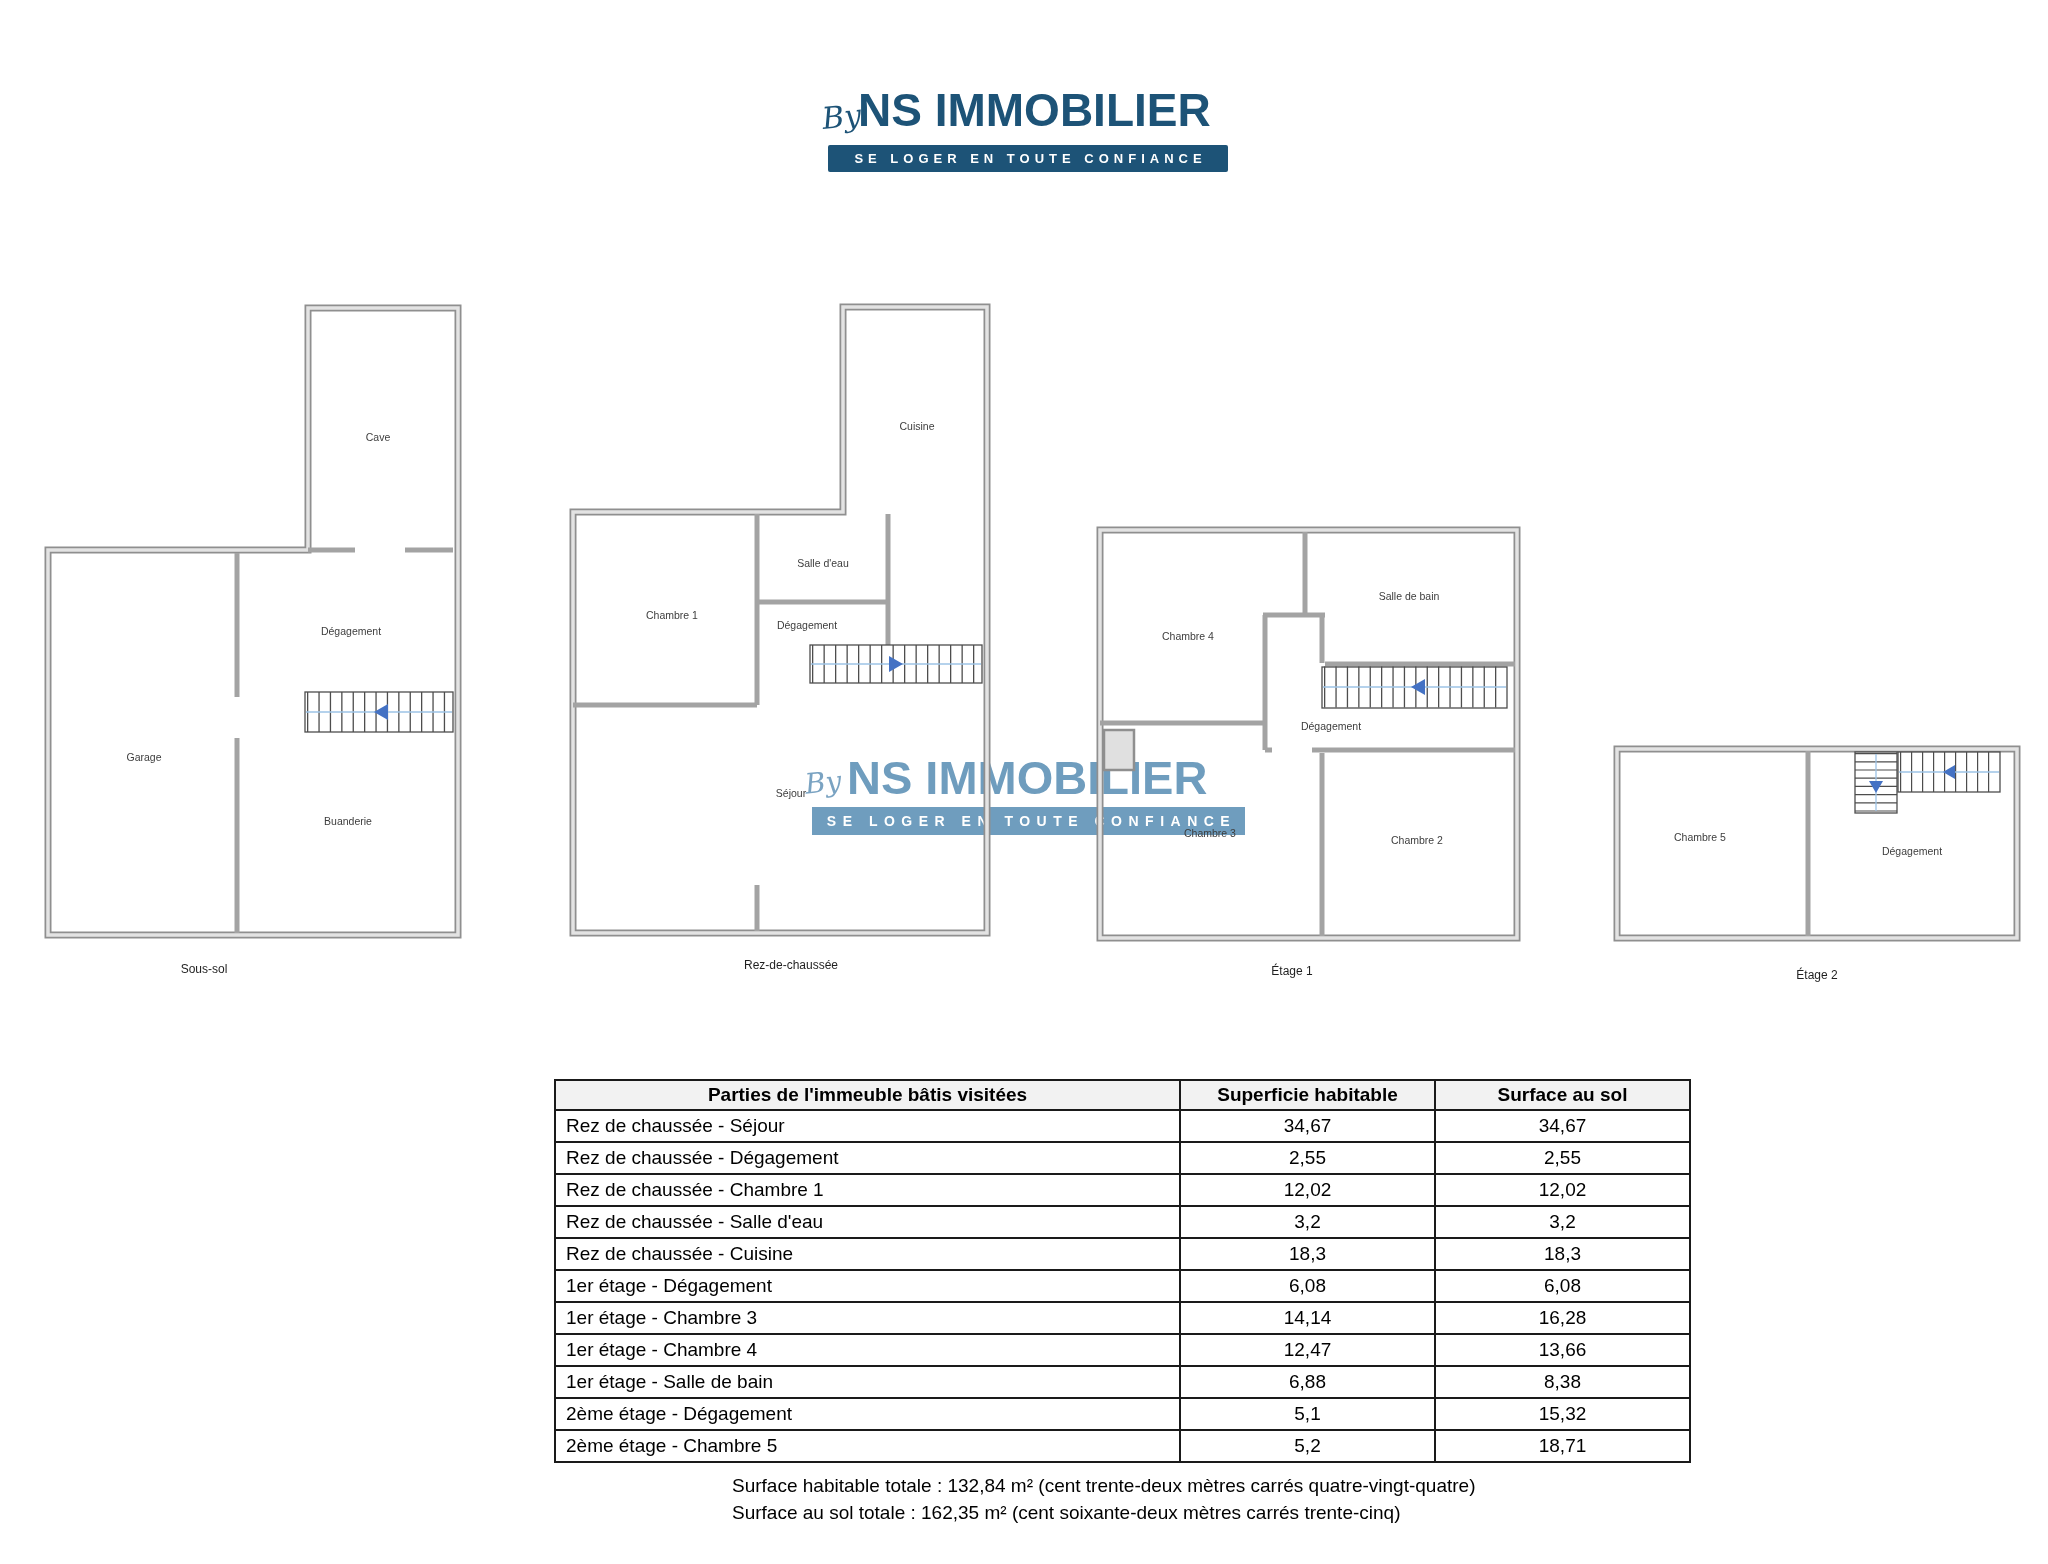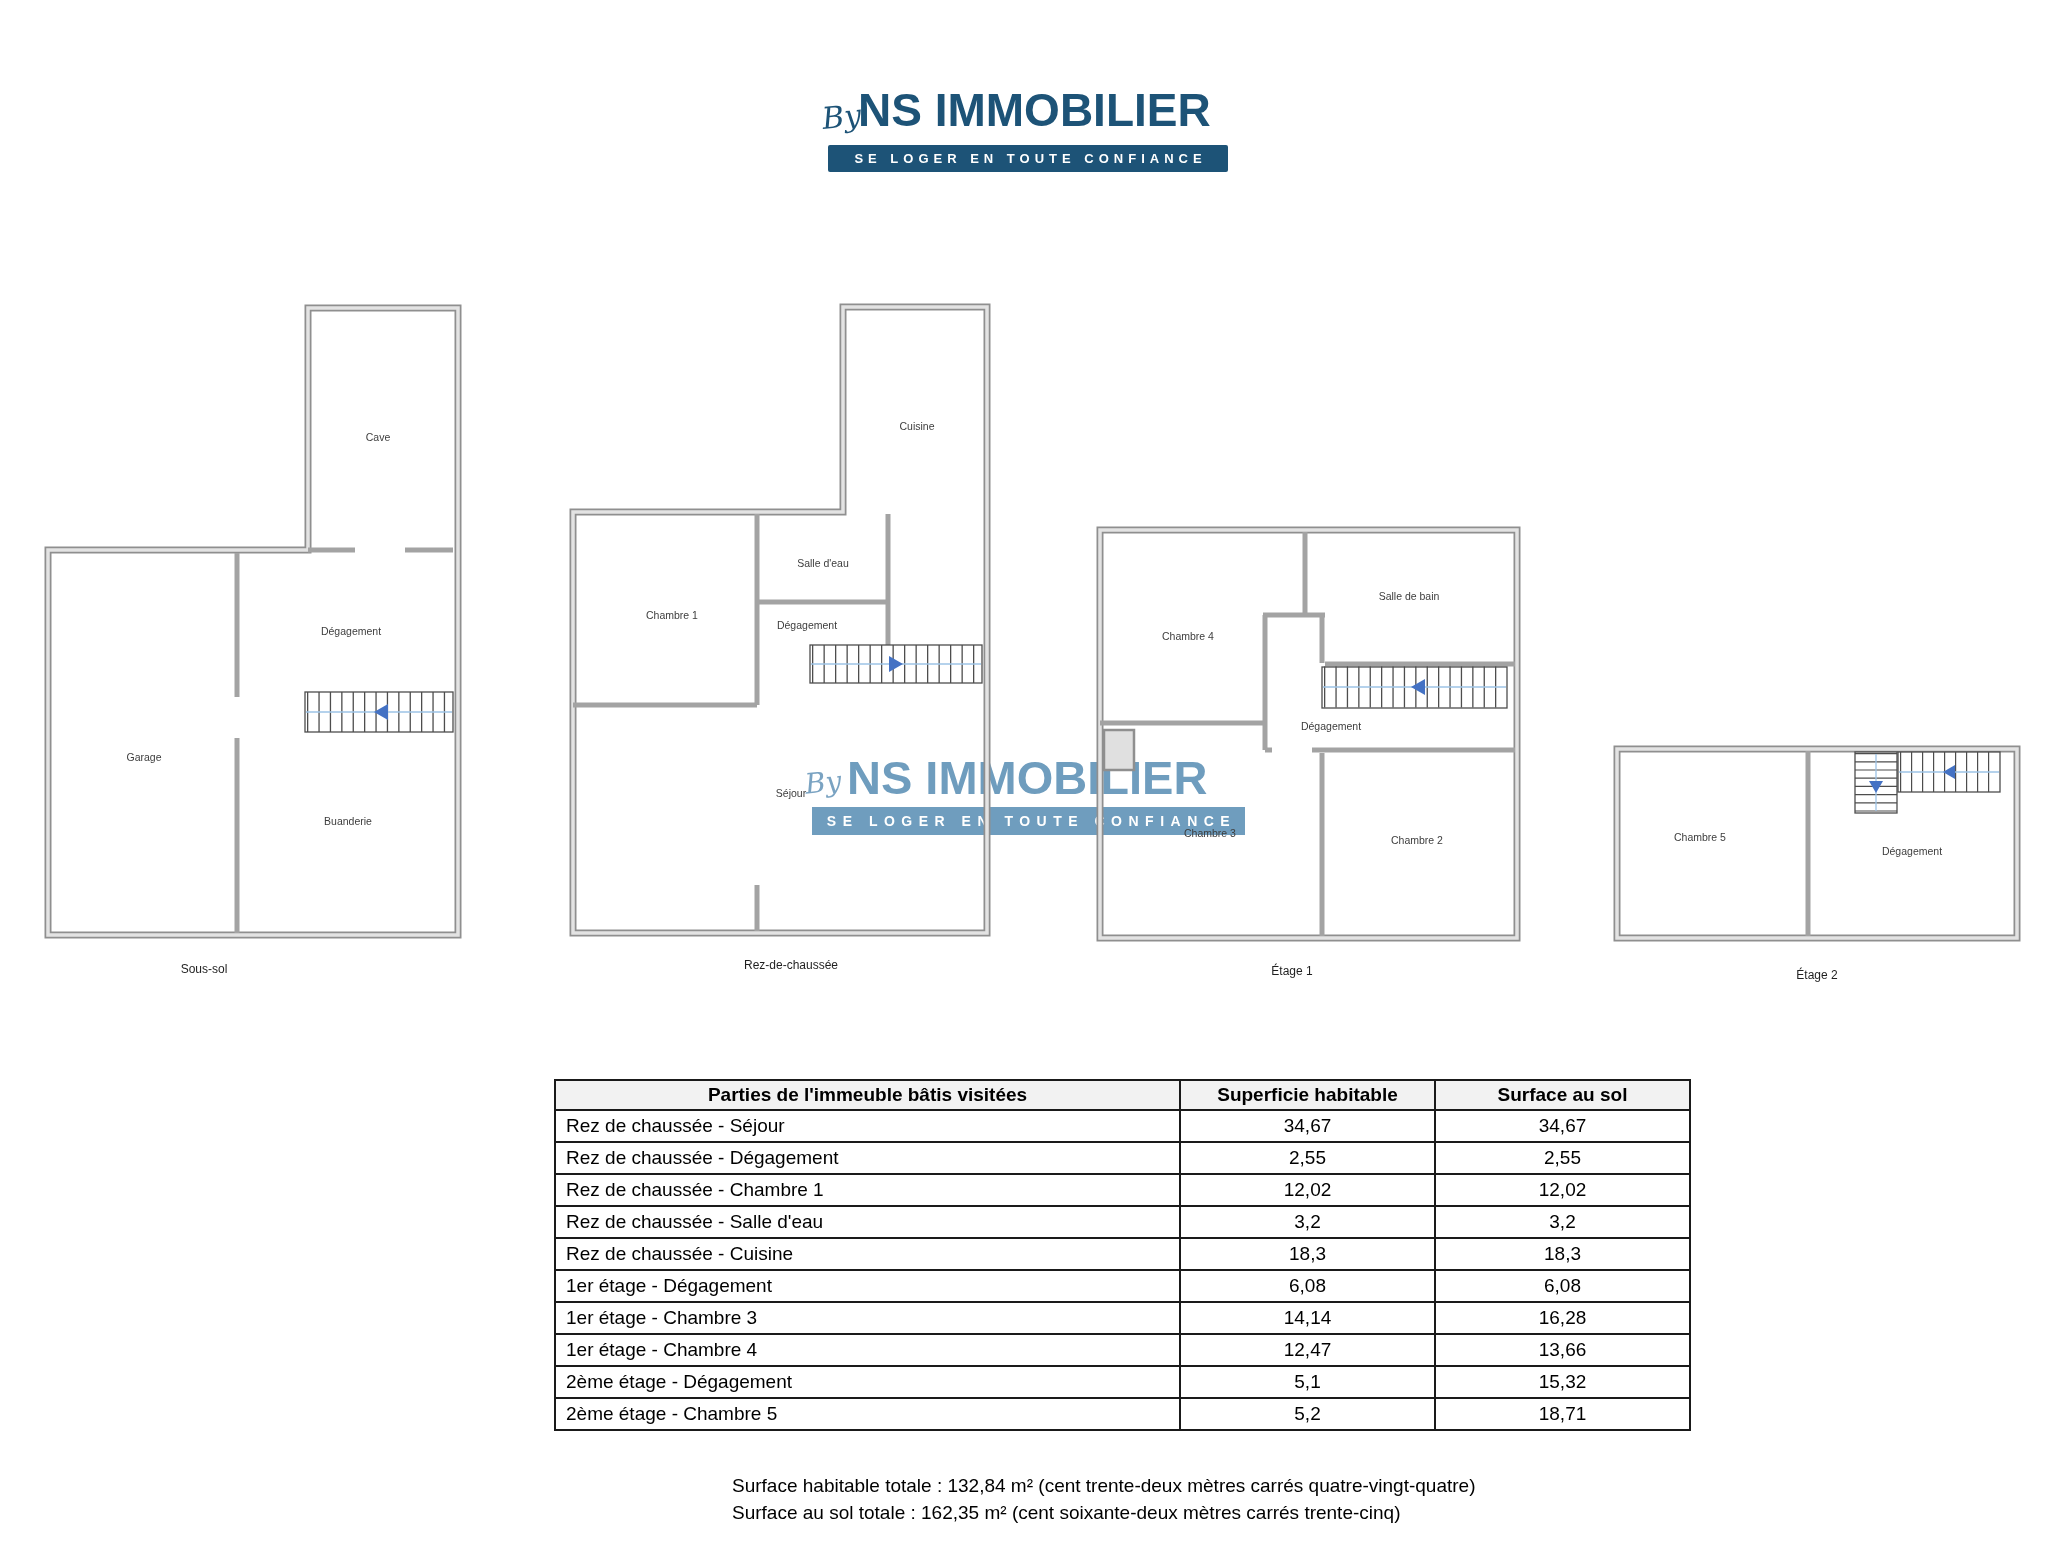--- a/index.html
+++ b/index.html
@@ -205,20 +205,25 @@
             <td>1er étage - Chambre 3</td>
             <td class="num">14,14</td>
             <td class="num">16,28</td>
           </tr>
         <tr>
             <td>1er étage - Chambre 4</td>
             <td class="num">12,47</td>
             <td class="num">13,66</td>
           </tr>
         <tr>
+            <td>1er étage - Salle de bain</td>
+            <td class="num">6,88</td>
+            <td class="num">8,38</td>
+          </tr>
+        <tr>
             <td>2ème étage - Dégagement</td>
             <td class="num">5,1</td>
             <td class="num">15,32</td>
           </tr>
         <tr>
             <td>2ème étage - Chambre 5</td>
             <td class="num">5,2</td>
             <td class="num">18,71</td>
           </tr>
       </tbody>

